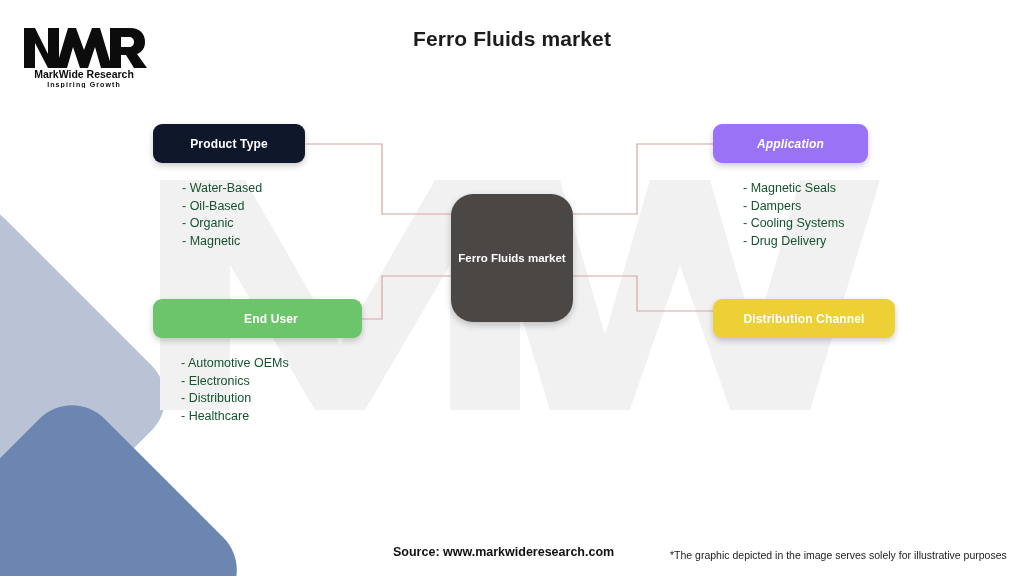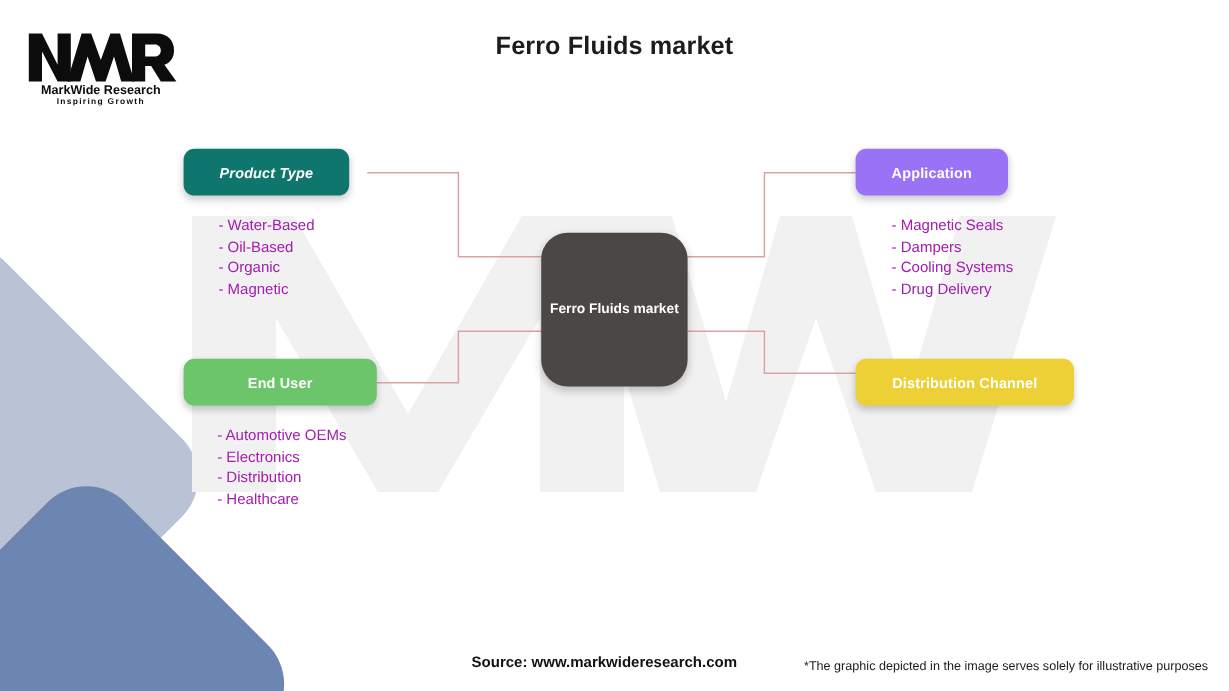--- a/index.html
+++ b/index.html
@@ -123,35 +123,35 @@
     font-weight: bold;
     letter-spacing: .15px;
     text-align: center;
   }
   .items {
     margin-top: 17px;
     padding-left: 28px;
   }
   .item {
     font-size: 12.5px;
-    color: #a21caf;
+    color: #14532d;
     line-height: 17.6px;
     white-space: nowrap;
   }
 
   #group-product-type { left: 153px; top: 124px; }
-  #group-product-type .pill { width: 138px; background: #0f766e; font-style: italic; }
+  #group-product-type .pill { width: 152px; background: #0f172a; }
   #group-product-type .items { padding-left: 29px; }
 
   #group-application { left: 713px; top: 124px; }
-  #group-application .pill { width: 127px; background: #9a72f6; }
+  #group-application .pill { width: 155px; background: #9a72f6; font-style: italic; }
   #group-application .items { padding-left: 30px; }
 
   #group-end-user { left: 153px; top: 299px; }
-  #group-end-user .pill { width: 161px; background: #6cc56a; }
+  #group-end-user .pill { width: 182px; background: #6cc56a; padding-left: 27px; }
   #group-end-user .items { padding-left: 28px; }
 
   #group-distribution-channel { left: 713px; top: 299px; }
   #group-distribution-channel .pill { width: 182px; background: #ecd035; }
   #group-distribution-channel .items { padding-left: 30px; }
 
   
   #footer-source {
     position: absolute;
     left: 393px;

